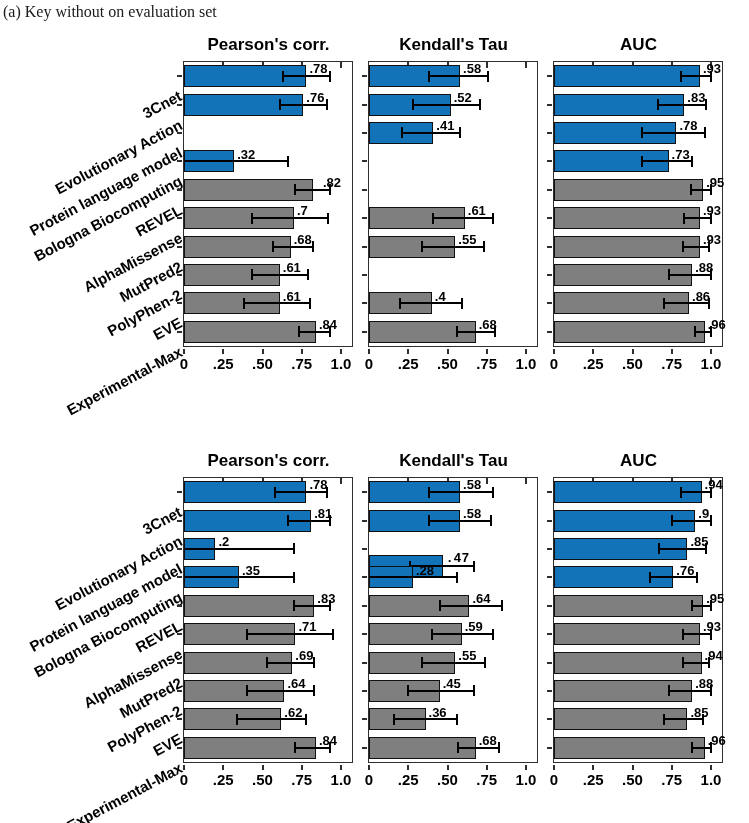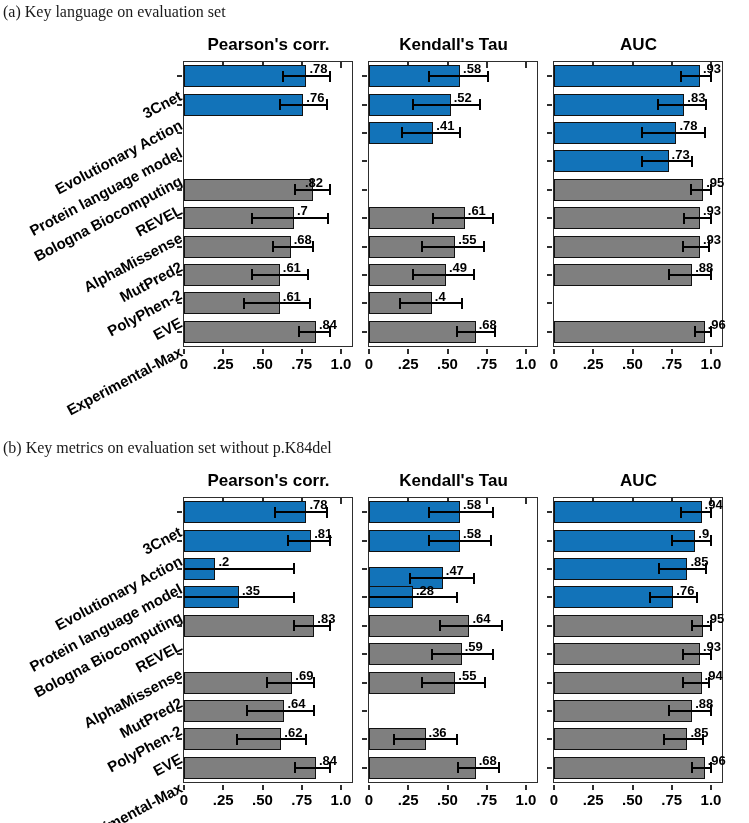--- a/index.html
+++ b/index.html
@@ -29,21 +29,21 @@
     font-size:15px;font-weight:bold;color:#000;white-space:nowrap;}
   #panel-a{padding-top:2px;}
   #panel-b{margin-top:70px;}
 </style>
 </head>
 <body>
 
 <div class="figure">
 
   <section class="panel" id="panel-a">
-    <div class="panel-caption">(a) Key language on evaluation set</div>
+    <div class="panel-caption">(a) Key without on evaluation set</div>
     <div class="charts-row">
         <div class="gutter">
           <div class="mlabel" style="top: 63.2px;">3Cnet</div>
           <div class="mlabel" style="top: 91.6px;">Evolutionary Action</div>
           <div class="mlabel" style="top: 120px;">Protein language model</div>
           <div class="mlabel" style="top: 148.4px;">Bologna Biocomputing</div>
           <div class="mlabel" style="top: 176.8px;">REVEL</div>
           <div class="mlabel" style="top: 205.2px;">AlphaMissense</div>
           <div class="mlabel" style="top: 233.6px;">MutPred2</div>
           <div class="mlabel" style="top: 262px;">PolyPhen-2</div>
@@ -78,27 +78,33 @@
             <div class="row-tick" style="top: 41.6px;"></div>
             <div class="bar-row" style="top: 28.4px;">
               <div class="bar" style="width: 119.32px; background: rgb(18, 115, 185);"></div>
               <div class="err-line" style="left: 95.77px; width: 47.1px;"></div>
               <div class="err-cap" style="left: 94.77px;"></div>
               <div class="err-cap" style="left: 141.87px;"></div>
               <div class="value-label" style="left: 122.32px;">.76</div>
             </div>
             <div class="row-tick" style="top: 70px;"></div>
             <div class="row-tick" style="top: 98.4px;"></div>
+            <div class="bar-row" style="top: 85.2px;">
+              <div class="bar" style="width: 50.24px; background: rgb(18, 115, 185);"></div>
+              <div class="err-line" style="left: 0px; width: 103.62px;"></div>
+              <div class="err-cap" style="left: 102.62px;"></div>
+              <div class="value-label" style="left: 53.24px;">.32</div>
+            </div>
             <div class="row-tick" style="top: 126.8px;"></div>
             <div class="bar-row" style="top: 113.6px;">
               <div class="bar" style="width: 128.74px; background: rgb(127, 127, 127);"></div>
               <div class="err-line" style="left: 111.47px; width: 34.54px;"></div>
               <div class="err-cap" style="left: 110.47px;"></div>
               <div class="err-cap" style="left: 145.01px;"></div>
-              <div class="value-label" style="left: 121px;">.82</div>
+              <div class="value-label" style="left: 139px;">.82</div>
             </div>
             <div class="row-tick" style="top: 155.2px;"></div>
             <div class="bar-row" style="top: 142px;">
               <div class="bar" style="width: 109.9px; background: rgb(127, 127, 127);"></div>
               <div class="err-line" style="left: 67.51px; width: 76.93px;"></div>
               <div class="err-cap" style="left: 66.51px;"></div>
               <div class="err-cap" style="left: 143.44px;"></div>
               <div class="value-label" style="left: 112.9px;">.7</div>
             </div>
             <div class="row-tick" style="top: 183.6px;"></div>
@@ -188,27 +194,20 @@
             </div>
             <div class="row-tick" style="top: 183.6px;"></div>
             <div class="bar-row" style="top: 170.4px;">
               <div class="bar" style="width: 86.35px; background: rgb(127, 127, 127);"></div>
               <div class="err-line" style="left: 53.38px; width: 61.23px;"></div>
               <div class="err-cap" style="left: 52.38px;"></div>
               <div class="err-cap" style="left: 113.61px;"></div>
               <div class="value-label" style="left: 89.35px;">.55</div>
             </div>
             <div class="row-tick" style="top: 212px;"></div>
-            <div class="bar-row" style="top: 198.8px;">
-              <div class="bar" style="width: 76.93px; background: rgb(127, 127, 127);"></div>
-              <div class="err-line" style="left: 43.96px; width: 61.23px;"></div>
-              <div class="err-cap" style="left: 42.96px;"></div>
-              <div class="err-cap" style="left: 104.19px;"></div>
-              <div class="value-label" style="left: 79.93px;">.49</div>
-            </div>
             <div class="row-tick" style="top: 240.4px;"></div>
             <div class="bar-row" style="top: 227.2px;">
               <div class="bar" style="width: 62.8px; background: rgb(127, 127, 127);"></div>
               <div class="err-line" style="left: 31.4px; width: 61.23px;"></div>
               <div class="err-cap" style="left: 30.4px;"></div>
               <div class="err-cap" style="left: 91.63px;"></div>
               <div class="value-label" style="left: 65.8px;">.4</div>
             </div>
             <div class="row-tick" style="top: 268.8px;"></div>
             <div class="bar-row" style="top: 255.6px;">
@@ -295,35 +294,41 @@
             </div>
             <div class="row-tick" style="top: 212px;"></div>
             <div class="bar-row" style="top: 198.8px;">
               <div class="bar" style="width: 138.16px; background: rgb(127, 127, 127);"></div>
               <div class="err-line" style="left: 114.61px; width: 42.39px;"></div>
               <div class="err-cap" style="left: 113.61px;"></div>
               <div class="err-cap" style="left: 156px;"></div>
               <div class="value-label" style="left: 141.16px;">.88</div>
             </div>
             <div class="row-tick" style="top: 240.4px;"></div>
+            <div class="bar-row" style="top: 227.2px;">
+              <div class="bar" style="width: 135.02px; background: rgb(127, 127, 127);"></div>
+              <div class="err-line" style="left: 109.9px; width: 45.53px;"></div>
+              <div class="err-cap" style="left: 108.9px;"></div>
+              <div class="err-cap" style="left: 154.43px;"></div>
+              <div class="value-label" style="left: 138.02px;">.86</div>
+            </div>
             <div class="row-tick" style="top: 268.8px;"></div>
             <div class="bar-row" style="top: 255.6px;">
               <div class="bar" style="width: 150.72px; background: rgb(127, 127, 127);"></div>
               <div class="err-line" style="left: 141.3px; width: 15.7px;"></div>
               <div class="err-cap" style="left: 140.3px;"></div>
               <div class="err-cap" style="left: 156px;"></div>
               <div class="value-label" style="left: 153.72px;">.96</div>
             </div>
           </div>
         </div>
       </div>
   </section>
 
   <section class="panel" id="panel-b">
-    <div class="panel-caption">(b) Key metrics on evaluation set without p.K84del</div>
     <div class="charts-row">
         <div class="gutter">
           <div class="mlabel" style="top: 63.2px;">3Cnet</div>
           <div class="mlabel" style="top: 91.6px;">Evolutionary Action</div>
           <div class="mlabel" style="top: 120px;">Protein language model</div>
           <div class="mlabel" style="top: 148.4px;">Bologna Biocomputing</div>
           <div class="mlabel" style="top: 176.8px;">REVEL</div>
           <div class="mlabel" style="top: 205.2px;">AlphaMissense</div>
           <div class="mlabel" style="top: 233.6px;">MutPred2</div>
           <div class="mlabel" style="top: 262px;">PolyPhen-2</div>
@@ -379,20 +384,27 @@
             </div>
             <div class="row-tick" style="top: 126.8px;"></div>
             <div class="bar-row" style="top: 113.6px;">
               <div class="bar" style="width: 130.31px; background: rgb(127, 127, 127);"></div>
               <div class="err-line" style="left: 109.9px; width: 36.11px;"></div>
               <div class="err-cap" style="left: 108.9px;"></div>
               <div class="err-cap" style="left: 145.01px;"></div>
               <div class="value-label" style="left: 133.31px;">.83</div>
             </div>
             <div class="row-tick" style="top: 155.2px;"></div>
+            <div class="bar-row" style="top: 142px;">
+              <div class="bar" style="width: 111.47px; background: rgb(127, 127, 127);"></div>
+              <div class="err-line" style="left: 62.8px; width: 86.35px;"></div>
+              <div class="err-cap" style="left: 61.8px;"></div>
+              <div class="err-cap" style="left: 148.15px;"></div>
+              <div class="value-label" style="left: 114.47px;">.71</div>
+            </div>
             <div class="row-tick" style="top: 183.6px;"></div>
             <div class="bar-row" style="top: 170.4px;">
               <div class="bar" style="width: 108.33px; background: rgb(127, 127, 127);"></div>
               <div class="err-line" style="left: 83.21px; width: 47.1px;"></div>
               <div class="err-cap" style="left: 82.21px;"></div>
               <div class="err-cap" style="left: 129.31px;"></div>
               <div class="value-label" style="left: 111.33px;">.69</div>
             </div>
             <div class="row-tick" style="top: 212px;"></div>
             <div class="bar-row" style="top: 198.8px;">
@@ -447,21 +459,21 @@
             </div>
             <div class="row-tick" style="top: 41.6px;"></div>
             <div class="bar-row" style="top: 28.4px;">
               <div class="bar" style="width: 91.06px; background: rgb(18, 115, 185);"></div>
               <div class="err-line" style="left: 59.66px; width: 62.8px;"></div>
               <div class="err-cap" style="left: 58.66px;"></div>
               <div class="err-cap" style="left: 121.46px;"></div>
               <div class="value-label" style="left: 94.06px;">.58</div>
             </div>
             <div class="row-tick" style="top: 70px;"></div>
-            <div class="bar-row" style="top: 66px;">
+            <div class="bar-row" style="top: 74px; font-family: Liberation Mono, monospace;">
               <div class="bar" style="width: 73.79px; background: rgb(18, 115, 185);"></div>
               <div class="err-line" style="left: 40.82px; width: 64.37px;"></div>
               <div class="err-cap" style="left: 39.82px;"></div>
               <div class="err-cap" style="left: 104.19px;"></div>
               <div class="value-label" style="left: 76.79px;">.47</div>
             </div>
             <div class="row-tick" style="top: 98.4px;"></div>
             <div class="bar-row" style="top: 85.2px;">
               <div class="bar" style="width: 43.96px; background: rgb(18, 115, 185);"></div>
               <div class="err-line" style="left: 0px; width: 87.92px;"></div>
@@ -486,20 +498,27 @@
             </div>
             <div class="row-tick" style="top: 183.6px;"></div>
             <div class="bar-row" style="top: 170.4px;">
               <div class="bar" style="width: 86.35px; background: rgb(127, 127, 127);"></div>
               <div class="err-line" style="left: 53.38px; width: 62.8px;"></div>
               <div class="err-cap" style="left: 52.38px;"></div>
               <div class="err-cap" style="left: 115.18px;"></div>
               <div class="value-label" style="left: 89.35px;">.55</div>
             </div>
             <div class="row-tick" style="top: 212px;"></div>
+            <div class="bar-row" style="top: 198.8px;">
+              <div class="bar" style="width: 70.65px; background: rgb(127, 127, 127);"></div>
+              <div class="err-line" style="left: 39.25px; width: 65.94px;"></div>
+              <div class="err-cap" style="left: 38.25px;"></div>
+              <div class="err-cap" style="left: 104.19px;"></div>
+              <div class="value-label" style="left: 73.65px;">.45</div>
+            </div>
             <div class="row-tick" style="top: 240.4px;"></div>
             <div class="bar-row" style="top: 227.2px;">
               <div class="bar" style="width: 56.52px; background: rgb(127, 127, 127);"></div>
               <div class="err-line" style="left: 25.12px; width: 62.8px;"></div>
               <div class="err-cap" style="left: 24.12px;"></div>
               <div class="err-cap" style="left: 86.92px;"></div>
               <div class="value-label" style="left: 59.52px;">.36</div>
             </div>
             <div class="row-tick" style="top: 268.8px;"></div>
             <div class="bar-row" style="top: 255.6px;">

